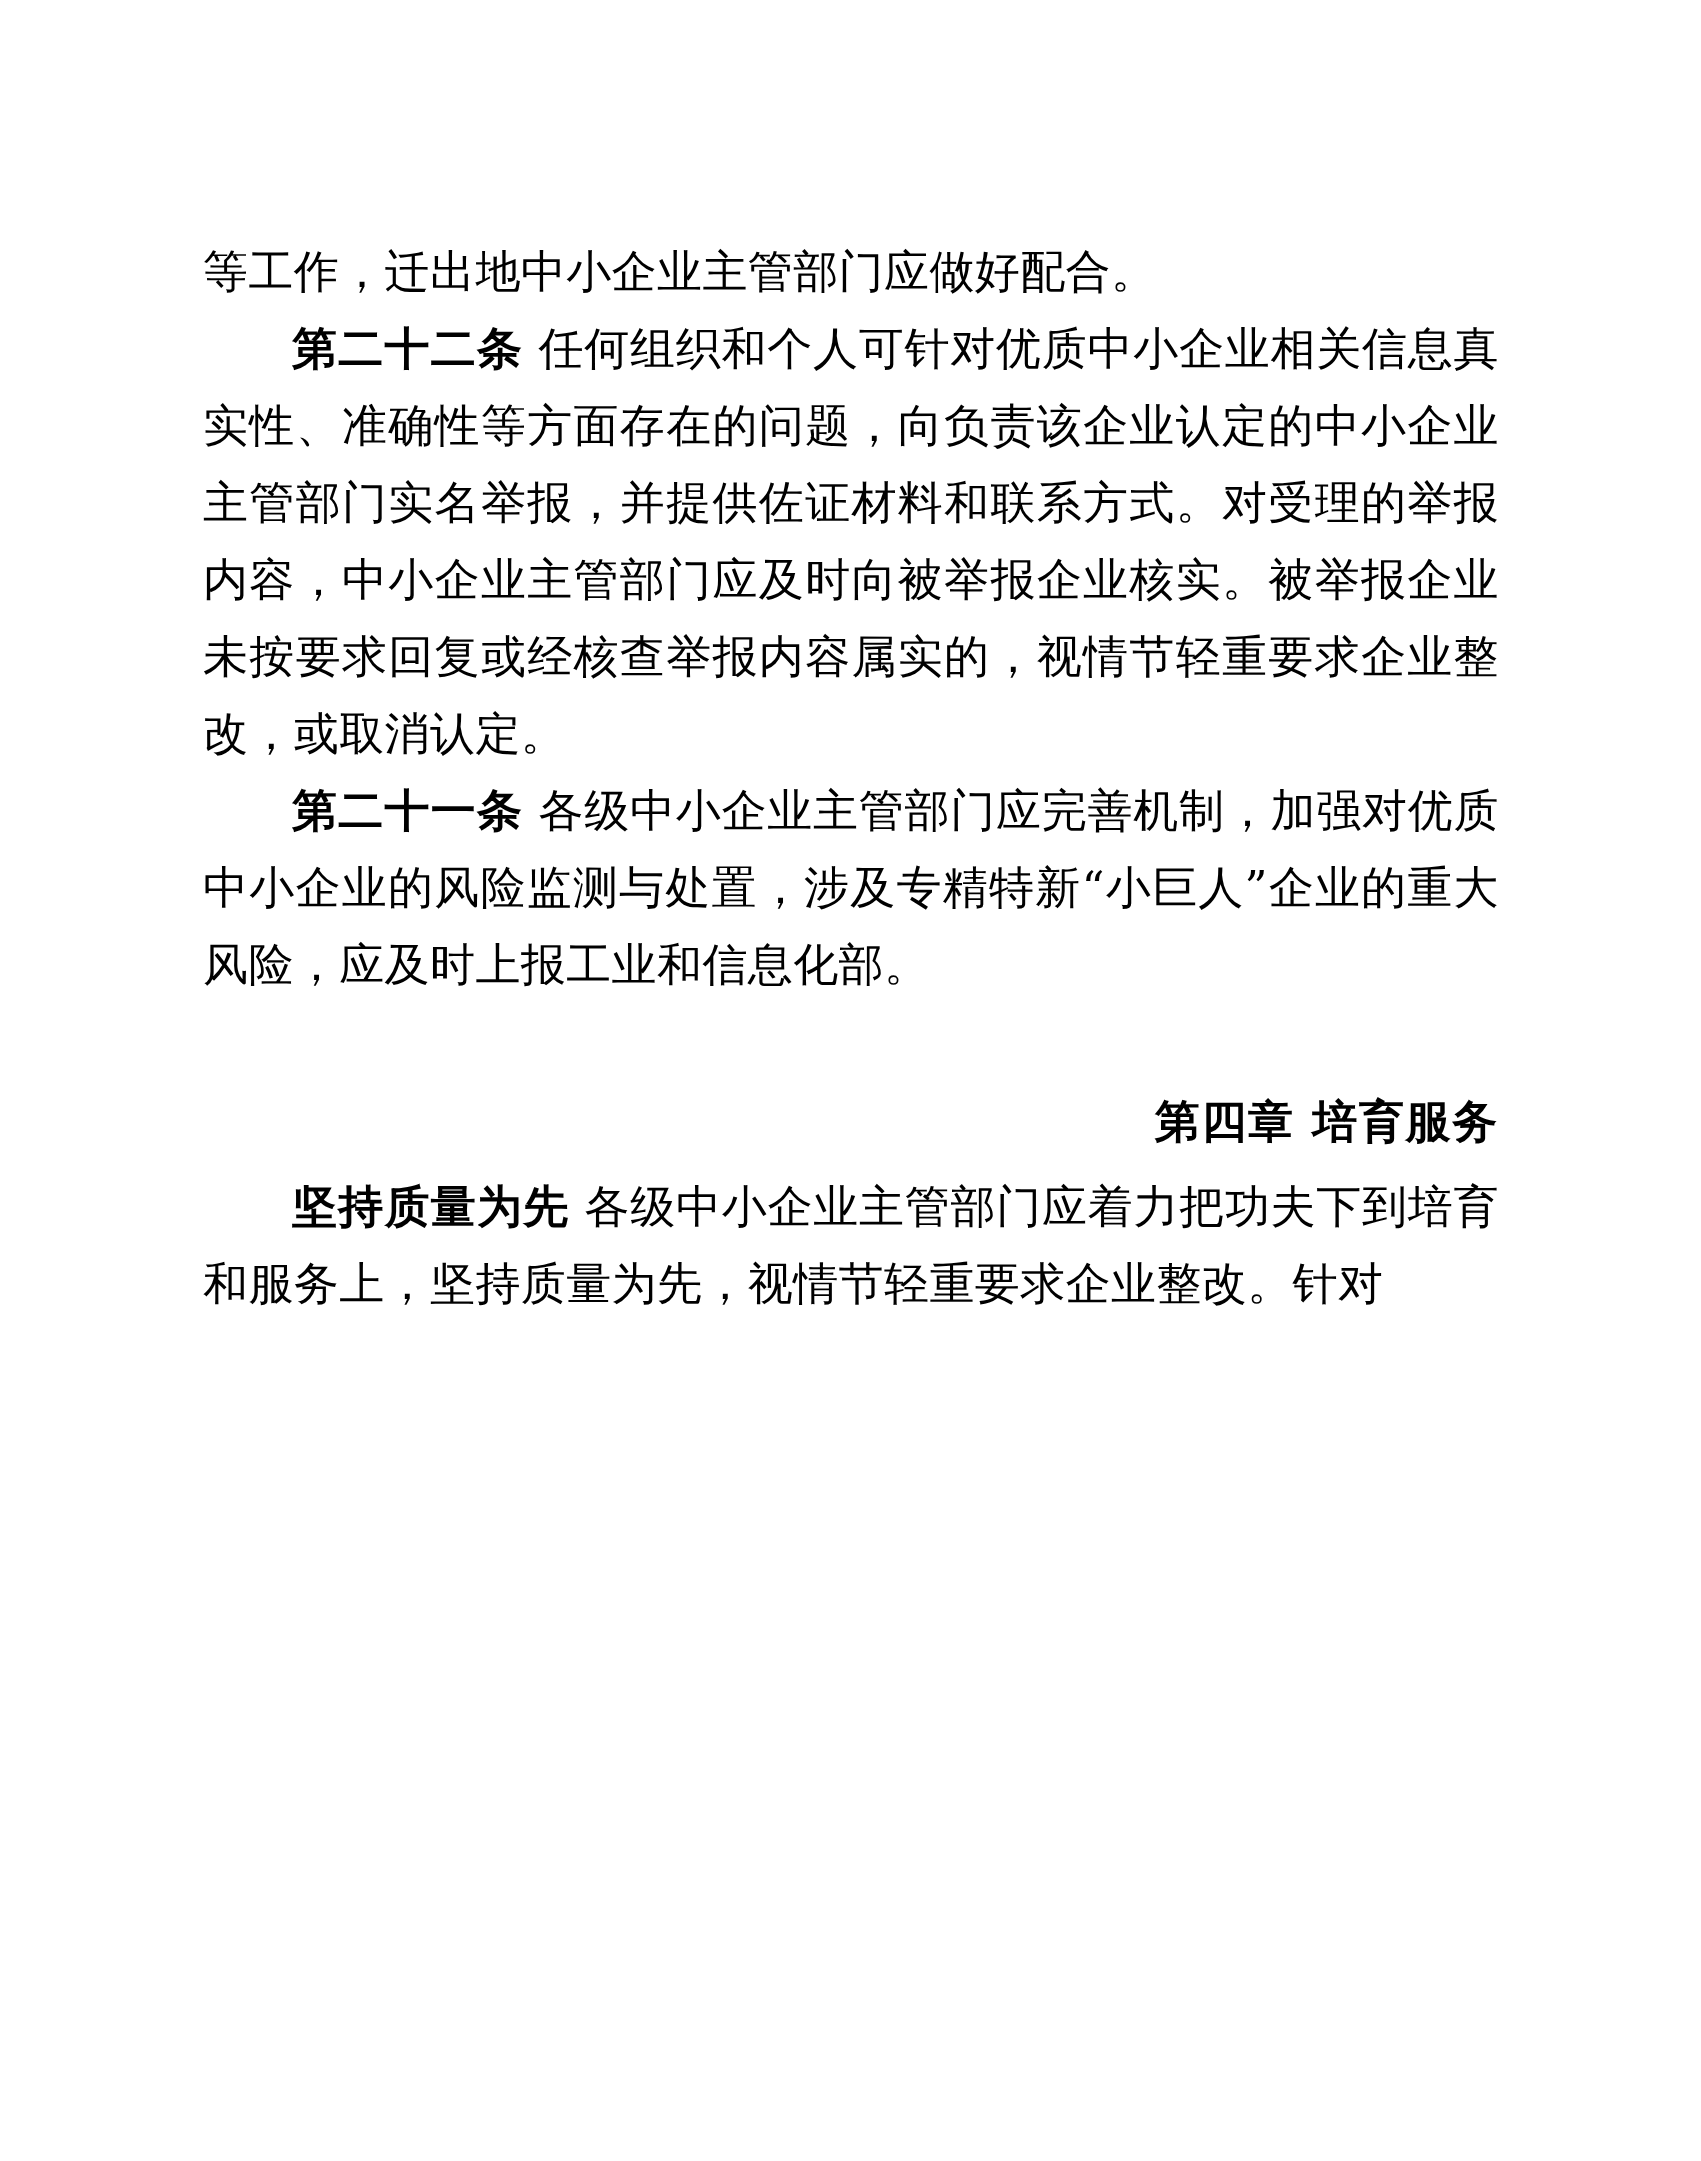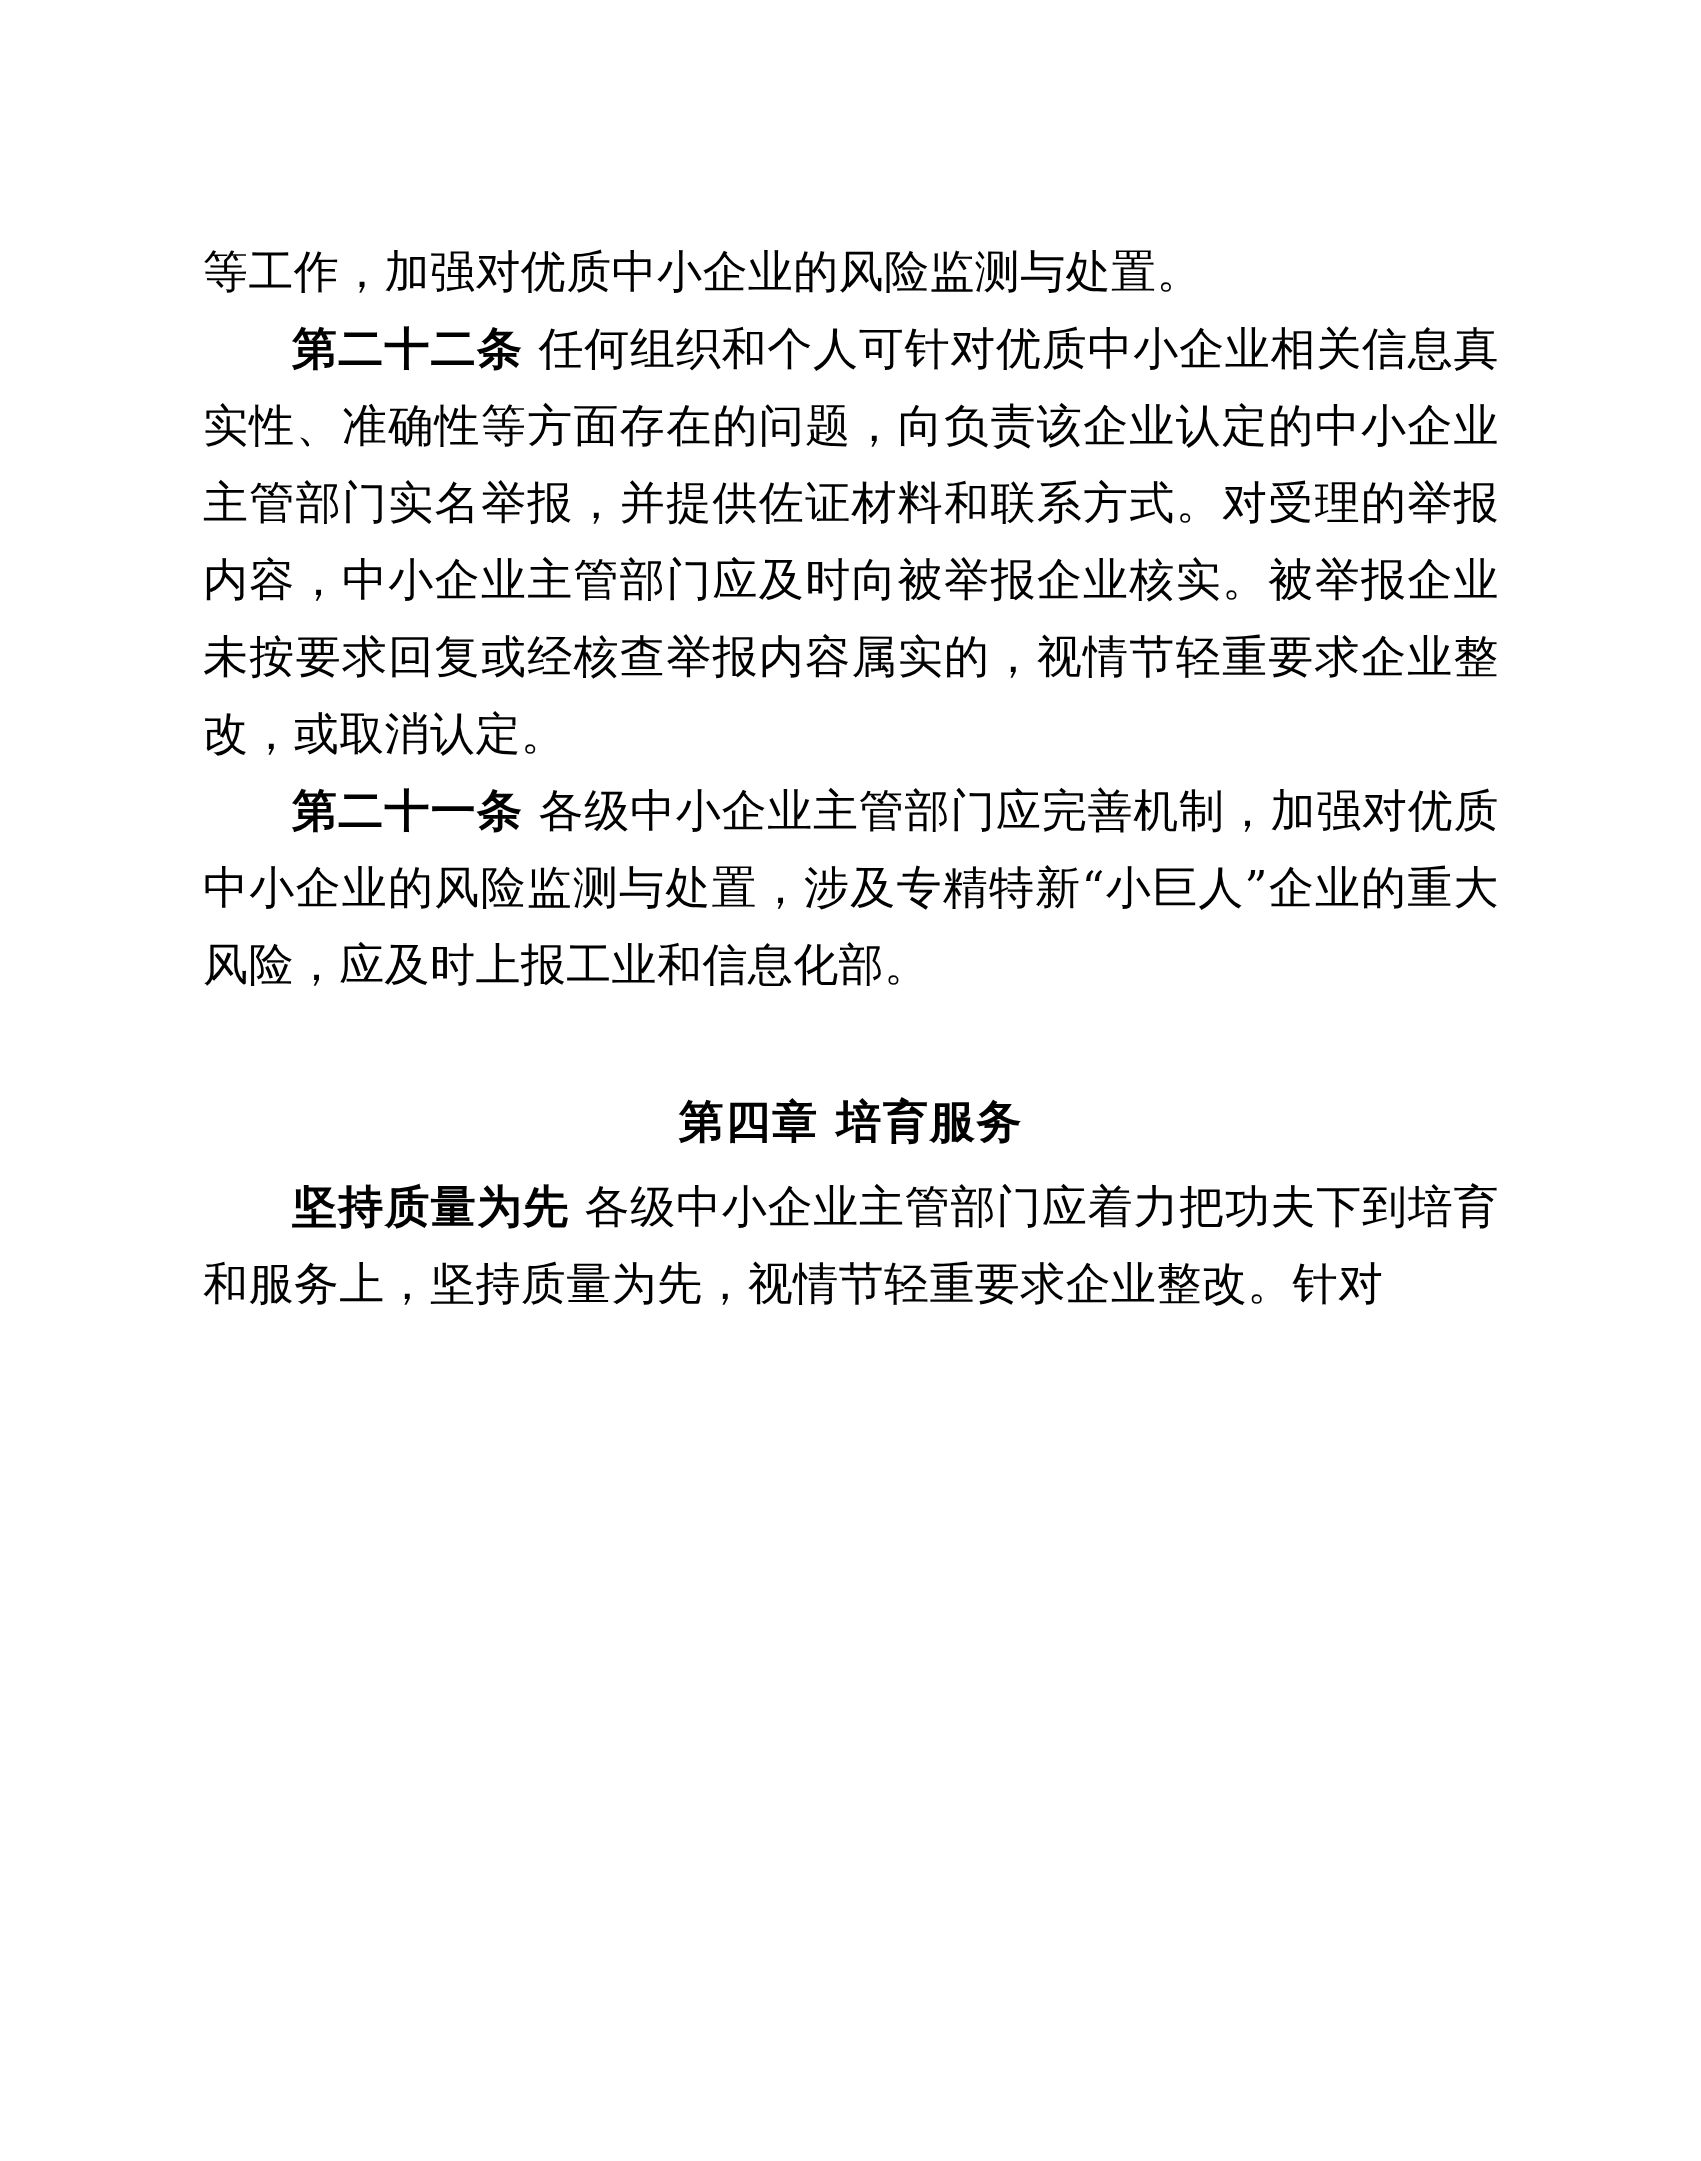--- a/index.html
+++ b/index.html
@@ -36,40 +36,40 @@
     text-indent: 0;
   }
   .para.indent {
     text-indent: 89px;
   }
   .article-label {
     font-weight: 700;
     letter-spacing: 0.9px;
   }
   .chapter-heading {
-    text-align: center;
+    text-align: right;
     font-size: 45px;
     font-weight: 700;
     font-family: "DejaVu Sans", "Liberation Sans", sans-serif;
     line-height: 77px;
     margin-top: 52px;
     margin-bottom: 7.8px;
     letter-spacing: 1.7px;
   }
   .spacer-before-chapter {
     height: 28px;
   }
 </style>
 </head>
 <body>
 
 <div class="page">
   <div class="doc-body">
 
-    <p class="para"><span>等工作，加强对优质中小企业的风险监测与处置。</span></p>
+    <p class="para"><span>等工作，迁出地中小企业主管部门应做好配合。</span></p>
 
 
     <p class="para indent"><span class="article-label">第二十二条</span><span> 任何组织和个人可针对优质中小企业相关信息真实性、准确性等方面存在的问题，向负责该企业认定的中小企业主管部门实名举报，并提供佐证材料和联系方式。对受理的举报内容，中小企业主管部门应及时向被举报企业核实。被举报企业未按要求回复或经核查举报内容属实的，视情节轻重要求企业整改，或取消认定。</span></p>
 
     <p class="para indent"><span class="article-label">第二十一条</span><span> 各级中小企业主管部门应完善机制，加强对优质中小企业的风险监测与处置，涉及专精特新“小巨人”企业的重大风险，应及时上报工业和信息化部。</span></p>
 
     <div class="spacer-before-chapter"></div>
 
     <h2 class="chapter-heading">第四章 培育服务</h2>
 

